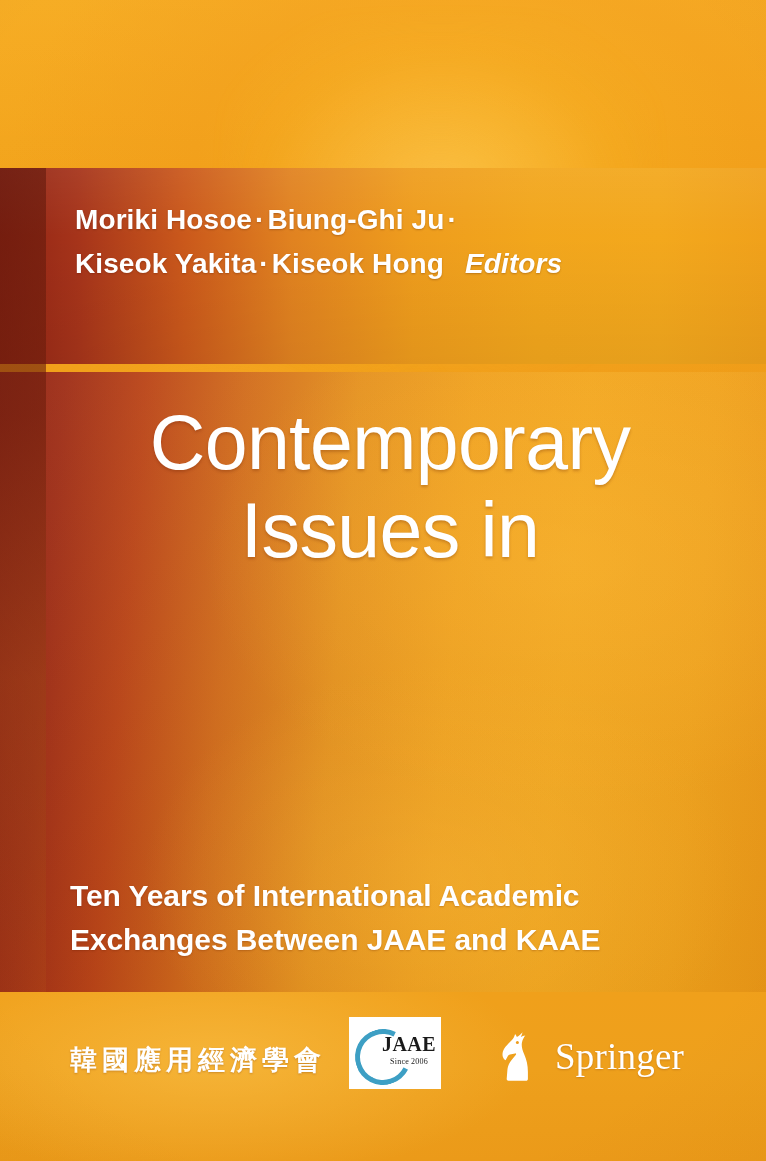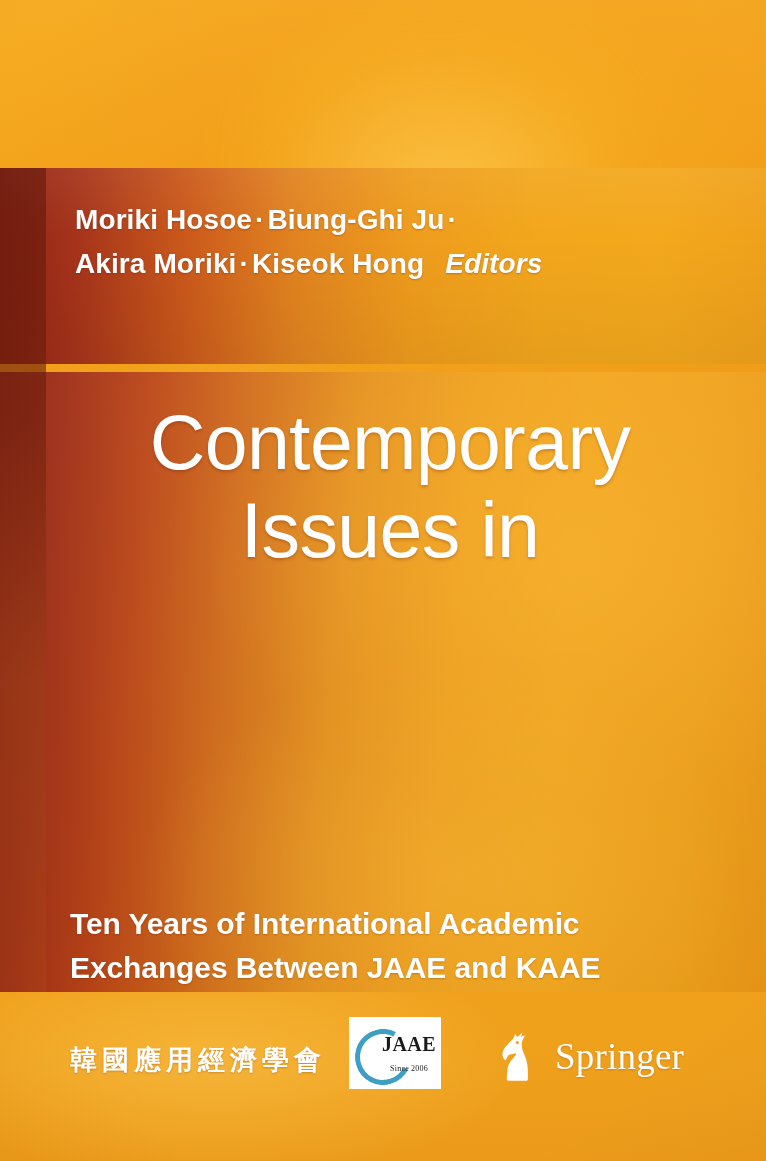--- a/index.html
+++ b/index.html
@@ -185,21 +185,20 @@
     position: absolute;
     left: 70px;
     top: 874px;
     width: 650px;
     color: #ffffff;
     font-size: 30px;
     font-weight: 600;
     line-height: 1.48;
     letter-spacing: -0.1px;
     text-shadow: 0 1px 2px rgba(90,25,5,0.25);
-    margin-top: 28px;
   }
 
   
   .kaae-logo {
     position: absolute;
     left: 70px;
     top: 1042px;
     font-family: "DejaVu Sans", sans-serif;
     font-size: 27px;
     font-weight: 700;
@@ -246,21 +245,21 @@
     font-size: 20px;
     font-weight: 700;
     color: #1a1a1a;
     letter-spacing: 0.5px;
     line-height: 1;
   }
   .jaae-sub {
     font-family: "Liberation Serif", serif;
     font-size: 8px;
     color: #1a1a1a;
-    margin-top: 10px;
+    margin-top: 3px;
     letter-spacing: 0.2px;
   }
   .springer {
     position: absolute;
     left: 497px;
     top: 1030px;
     display: flex;
     align-items: center;
     gap: 14px;
   }
@@ -294,21 +293,21 @@
   <div class="left-strip"></div>
   <div class="bottom-band"></div>
   <div class="bottom-band-glow"></div>
   <div class="bg-vign"></div>
 
   <div class="authors">
     <div>
       <span>Moriki Hosoe</span><span class="sep">·</span><span>Biung-Ghi Ju</span><span class="sep">·</span>
     </div>
     <div>
-      <span>Akira Moriki</span><span class="sep">·</span><span>Kiseok Hong</span><span class="editors-label">Editors</span>
+      <span>Kiseok Yakita</span><span class="sep">·</span><span>Kiseok Hong</span><span class="editors-label">Editors</span>
     </div>
   </div>
 
   <div class="title">
     <div>Contemporary</div>
     <div>Issues in</div>
   </div>
 
   <div class="subtitle">
     <div>Ten Years of International Academic</div>

